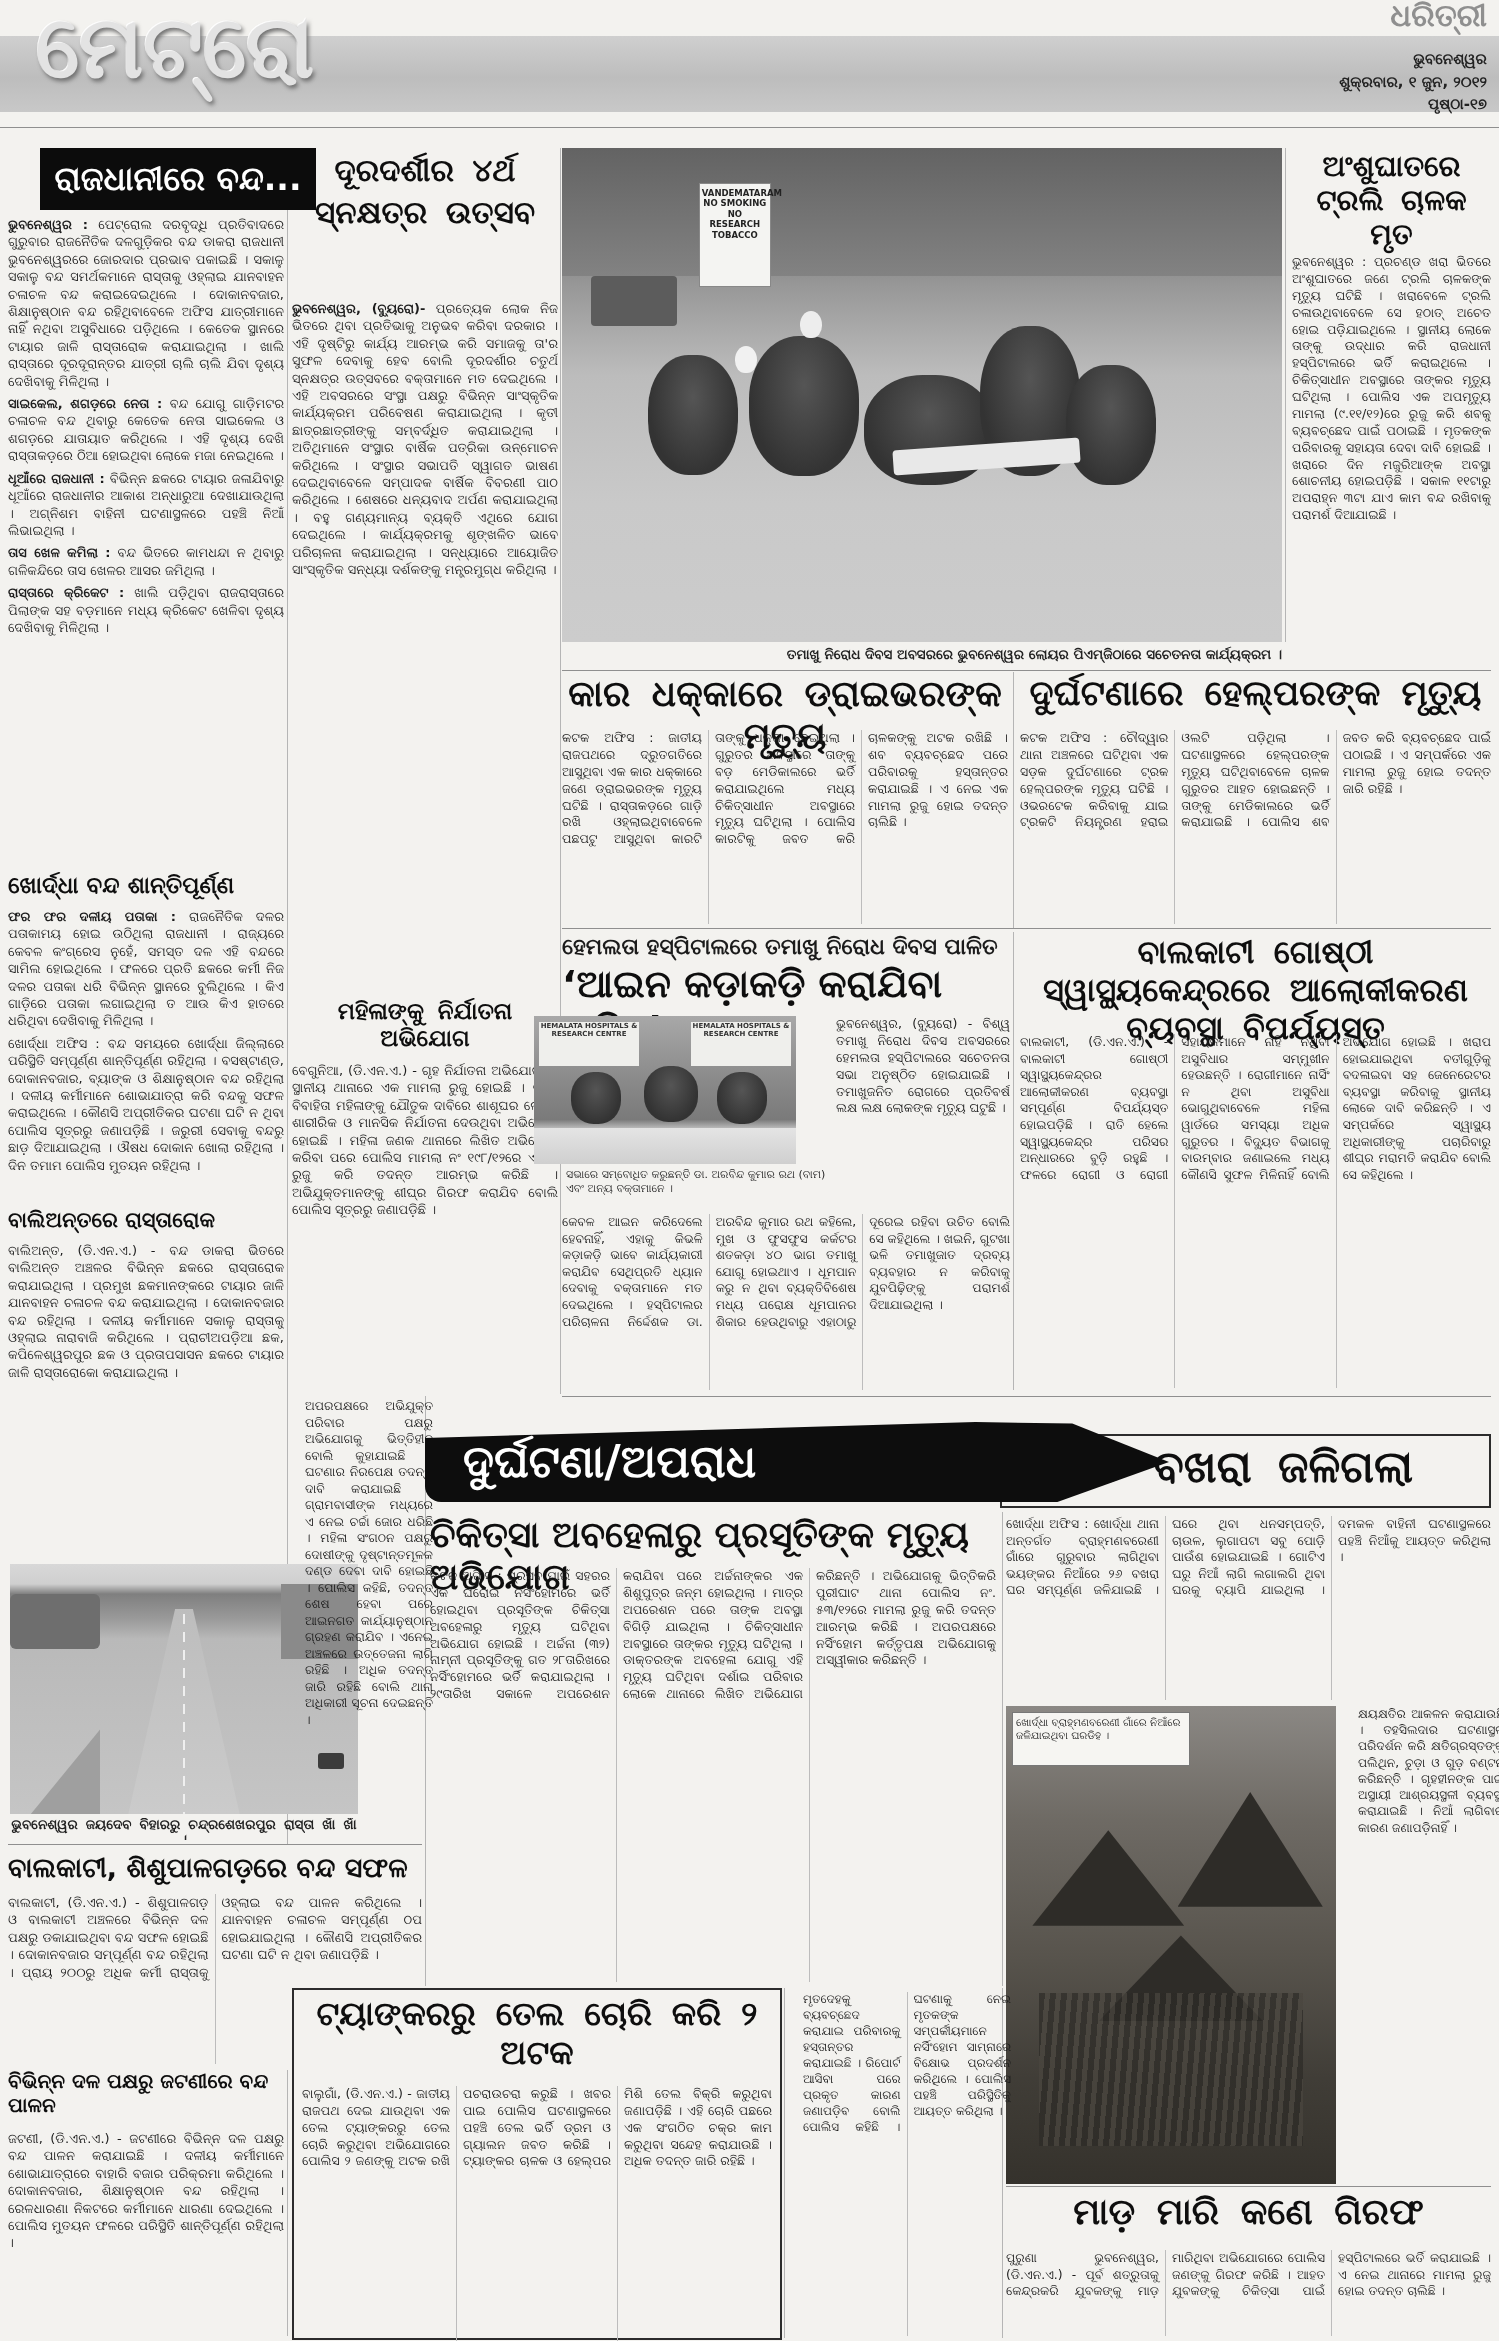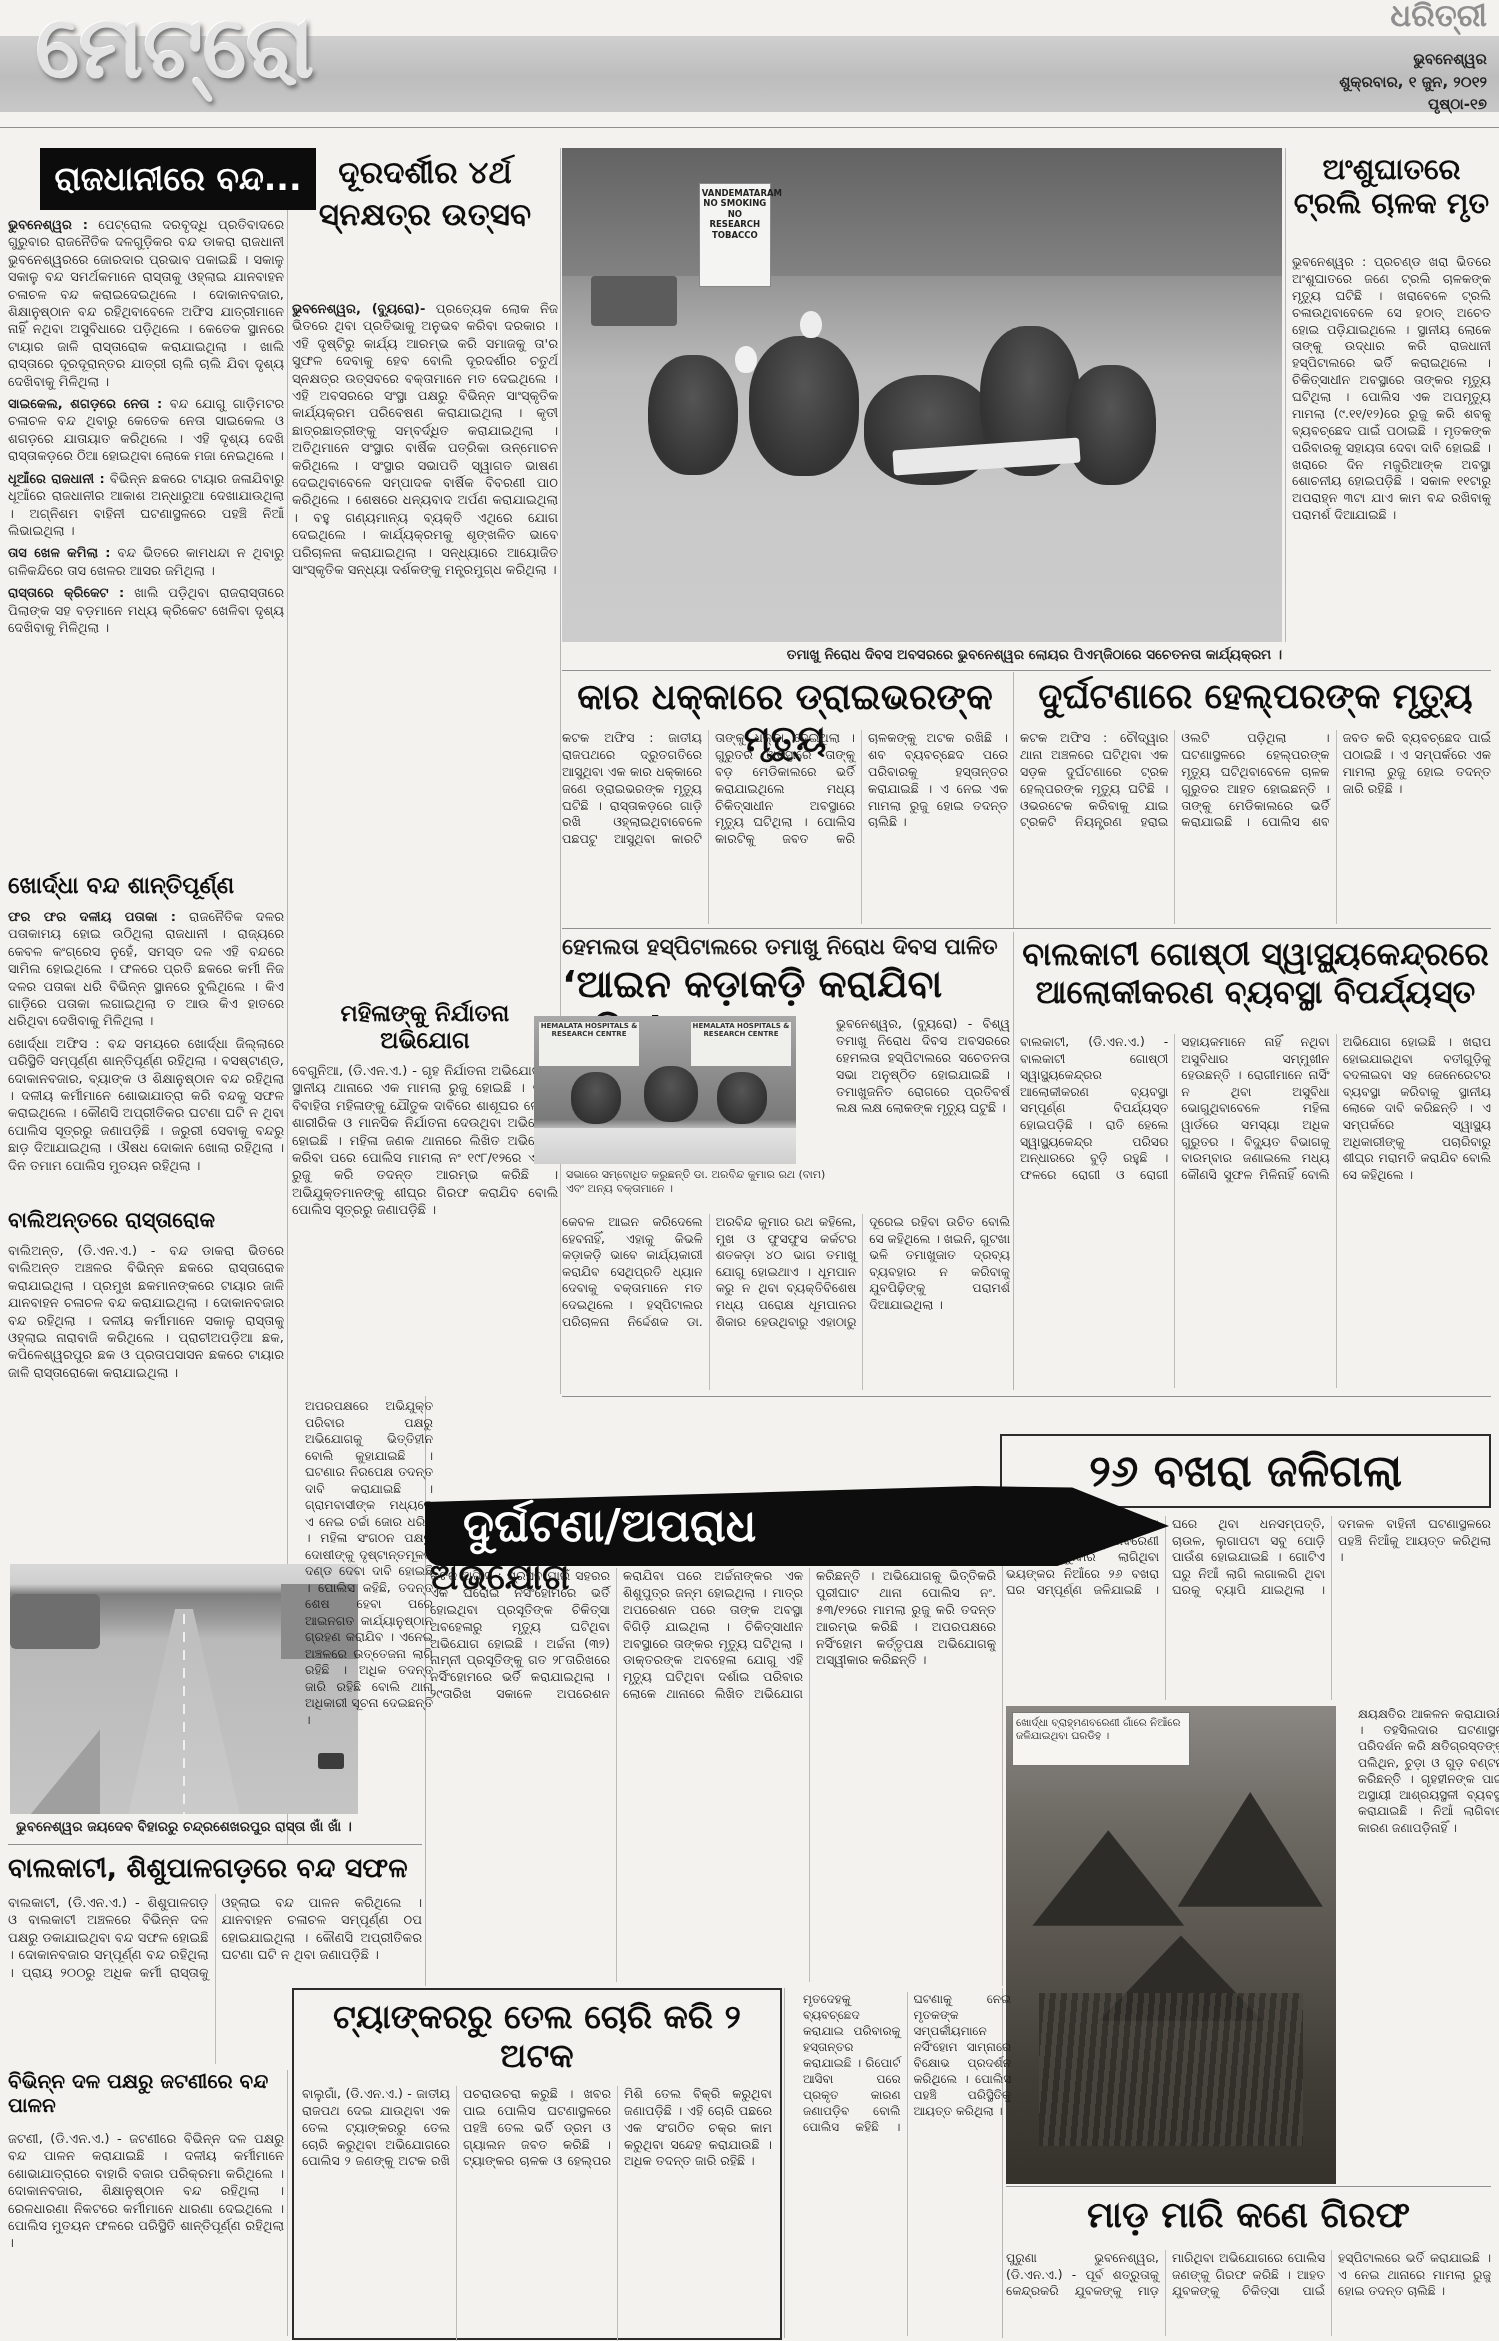--- a/index.html
+++ b/index.html
@@ -9,21 +9,21 @@
   .band{background:linear-gradient(180deg,#cfcfcf 0%,#bdbdbd 55%,#c8c8c8 100%);}
   .metro{font-size:86px;font-weight:bold;color:#e3e3e3;line-height:1;
          text-shadow:2px 3px 4px #6f6f6f,-1px -1px 0 #ffffff;}
   .paperlogo{font-size:31px;font-weight:bold;color:#8f8f8f;line-height:1;}
   .mastinfo{font-size:15px;font-weight:bold;color:#222;text-align:right;line-height:1.5;}
   .hrule{background:#8f8f8f;height:1px;}
   .vrule{background:#b5b5b5;width:1px;}
   .boxhead{background:#0c0c0c;color:#fff;text-align:center;font-weight:bold;
            display:flex;align-items:center;justify-content:center;}
   .h1{font-weight:bold;color:#0e0e0e;line-height:1.18;}
-  .center{text-align:center;}
+  .center{text-align:center;font-family:Liberation Mono, monospace;}
   .body{font-size:13px;line-height:1.34;text-align:justify;color:#1c1c1c;overflow:hidden;}
   .body p{margin:0 0 5px 0;}
   .lead{font-weight:bold;}
   .cols3{column-count:3;column-gap:13px;column-rule:1px solid #bcbcbc;}
   .cols2{column-count:2;column-gap:13px;column-rule:1px solid #bcbcbc;}
   .caption{font-size:13px;font-weight:bold;color:#222;overflow:hidden;}
   .photo{background:#9a9a9a;overflow:hidden;}
   .fig{position:absolute;background:radial-gradient(ellipse at 50% 35%,#555 0%,#333 70%);
        border-radius:45%;filter:blur(0.6px);}
   .banner{background:#0d0d0d;color:#fff;font-weight:bold;
@@ -142,21 +142,21 @@
     <div style="position:absolute;left:0;bottom:0;width:100%;height:24%;background:linear-gradient(180deg,#e4e4e4,#cfcfcf);"></div>
   </div>
   <div class="abs" style="left:566px;top:1168px;width:262px;height:42px;font-size:11px;line-height:1.3;color:#2a2a2a;overflow:hidden;">ସଭାରେ ସମ୍ବୋଧିତ କରୁଛନ୍ତି ଡା. ଅରବିନ୍ଦ କୁମାର ରଥ (ବାମ) ଏବଂ ଅନ୍ୟ ବକ୍ତାମାନେ ।</div>
   <div class="abs body" style="left:836px;top:1016px;width:174px;height:192px;font-size:12.6px;">ଭୁବନେଶ୍ୱର, (ବ୍ୟୁରୋ) - ବିଶ୍ୱ ତମାଖୁ ନିରୋଧ ଦିବସ ଅବସରରେ ହେମଲତା ହସ୍ପିଟାଲରେ ସଚେତନତା ସଭା ଅନୁଷ୍ଠିତ ହୋଇଯାଇଛି । ତମାଖୁଜନିତ ରୋଗରେ ପ୍ରତିବର୍ଷ ଲକ୍ଷ ଲକ୍ଷ ଲୋକଙ୍କ ମୃତ୍ୟୁ ଘଟୁଛି ।</div>
   <div class="abs body cols3" style="left:562px;top:1214px;width:448px;height:176px;font-size:12.4px;">କେବଳ ଆଇନ କରିଦେଲେ ହେବନାହିଁ, ଏହାକୁ କିଭଳି କଡ଼ାକଡ଼ି ଭାବେ କାର୍ଯ୍ୟକାରୀ କରାଯିବ ସେଥିପ୍ରତି ଧ୍ୟାନ ଦେବାକୁ ବକ୍ତାମାନେ ମତ ଦେଇଥିଲେ । ହସ୍ପିଟାଲର ପରିଚାଳନା ନିର୍ଦ୍ଦେଶକ ଡା. ଅରବିନ୍ଦ କୁମାର ରଥ କହିଲେ, ମୁଖ ଓ ଫୁସଫୁସ କର୍କଟର ଶତକଡ଼ା ୪୦ ଭାଗ ତମାଖୁ ଯୋଗୁ ହୋଇଥାଏ । ଧୂମପାନ କରୁ ନ ଥିବା ବ୍ୟକ୍ତିବିଶେଷ ମଧ୍ୟ ପରୋକ୍ଷ ଧୂମପାନର ଶିକାର ହେଉଥିବାରୁ ଏହାଠାରୁ ଦୂରେଇ ରହିବା ଉଚିତ ବୋଲି ସେ କହିଥିଲେ । ଖଇନି, ଗୁଟଖା ଭଳି ତମାଖୁଜାତ ଦ୍ରବ୍ୟ ବ୍ୟବହାର ନ କରିବାକୁ ଯୁବପିଢ଼ିଙ୍କୁ ପରାମର୍ଶ ଦିଆଯାଇଥିଲା ।</div>
 
   <div class="abs h1 center" style="left:1020px;top:936px;width:471px;height:90px;font-size:32px;">ବାଲକାଟୀ ଗୋଷ୍ଠୀ ସ୍ୱାସ୍ଥ୍ୟକେନ୍ଦ୍ରରେ ଆଲୋକୀକରଣ ବ୍ୟବସ୍ଥା ବିପର୍ଯ୍ୟସ୍ତ</div>
   <div class="abs body cols3" style="left:1020px;top:1034px;width:471px;height:354px;font-size:12.4px;">ବାଲକାଟୀ, (ଡି.ଏନ.ଏ.) - ବାଲକାଟୀ ଗୋଷ୍ଠୀ ସ୍ୱାସ୍ଥ୍ୟକେନ୍ଦ୍ରର ଆଲୋକୀକରଣ ବ୍ୟବସ୍ଥା ସମ୍ପୂର୍ଣ୍ଣ ବିପର୍ଯ୍ୟସ୍ତ ହୋଇପଡ଼ିଛି । ରାତି ହେଲେ ସ୍ୱାସ୍ଥ୍ୟକେନ୍ଦ୍ର ପରିସର ଅନ୍ଧାରରେ ବୁଡ଼ି ରହୁଛି । ଫଳରେ ରୋଗୀ ଓ ରୋଗୀ ସହାୟକମାନେ ନାହିଁ ନଥିବା ଅସୁବିଧାର ସମ୍ମୁଖୀନ ହେଉଛନ୍ତି । ରୋଗୀମାନେ ନାର୍ସିଂ ନ ଥିବା ଅସୁବିଧା ଭୋଗୁଥିବାବେଳେ ମହିଳା ୱାର୍ଡରେ ସମସ୍ୟା ଅଧିକ ଗୁରୁତର । ବିଦ୍ୟୁତ ବିଭାଗକୁ ବାରମ୍ବାର ଜଣାଇଲେ ମଧ୍ୟ କୌଣସି ସୁଫଳ ମିଳିନାହିଁ ବୋଲି ଅଭିଯୋଗ ହୋଇଛି । ଖରାପ ହୋଇଯାଇଥିବା ବତୀଗୁଡ଼ିକୁ ବଦଳାଇବା ସହ ଜେନେରେଟର ବ୍ୟବସ୍ଥା କରିବାକୁ ସ୍ଥାନୀୟ ଲୋକେ ଦାବି କରିଛନ୍ତି । ଏ ସମ୍ପର୍କରେ ସ୍ୱାସ୍ଥ୍ୟ ଅଧିକାରୀଙ୍କୁ ପଚାରିବାରୁ ଶୀଘ୍ର ମରାମତି କରାଯିବ ବୋଲି ସେ କହିଥିଲେ ।</div>
   <div class="abs hrule" style="left:562px;top:1396px;width:929px;"></div>
 
-  <div class="abs banner" style="left:425px;top:1486px;width:706px;height:80px;font-size:45px;padding-left:38px;">ଦୁର୍ଘଟଣା/ଅପରାଧ</div>
+  <div class="abs banner" style="left:425px;top:1422px;width:706px;height:80px;font-size:45px;padding-left:38px;">ଦୁର୍ଘଟଣା/ଅପରାଧ</div>
   <div class="abs outbox h1 center" style="left:1000px;top:1434px;width:487px;height:70px;font-size:44px;display:flex;align-items:center;justify-content:center;">୨୬ ବଖରା ଜଳିଗଲା</div>
   <div class="abs body cols3" style="left:1006px;top:1516px;width:485px;height:184px;font-size:12.4px;">ଖୋର୍ଦ୍ଧା ଅଫିସ : ଖୋର୍ଦ୍ଧା ଥାନା ଅନ୍ତର୍ଗତ ବ୍ରାହ୍ମଣବରେଣୀ ଗାଁରେ ଗୁରୁବାର ଲାଗିଥିବା ଭୟଙ୍କର ନିଆଁରେ ୨୬ ବଖରା ଘର ସମ୍ପୂର୍ଣ୍ଣ ଜଳିଯାଇଛି । ଘରେ ଥିବା ଧନସମ୍ପତ୍ତି, ଚାଉଳ, ଲୁଗାପଟା ସବୁ ପୋଡ଼ି ପାଉଁଶ ହୋଇଯାଇଛି । ଗୋଟିଏ ଘରୁ ନିଆଁ ଲାଗି ଲଗାଲଗି ଥିବା ଘରକୁ ବ୍ୟାପି ଯାଇଥିଲା । ଦମକଳ ବାହିନୀ ଘଟଣାସ୍ଥଳରେ ପହଞ୍ଚି ନିଆଁକୁ ଆୟତ୍ତ କରିଥିଲା ।</div>
 
   <div class="abs photo" style="left:1006px;top:1706px;width:330px;height:478px;background:linear-gradient(180deg,#8b8884 0%,#6e6a64 24%,#58544d 52%,#403d37 78%,#35322c 100%);">
     <div class="roof" style="left:8%;top:26%;width:46%;height:20%;"></div>
     <div class="roof" style="left:52%;top:18%;width:44%;height:24%;"></div>
     <div class="roof" style="left:28%;top:48%;width:50%;height:18%;"></div>
     <div style="position:absolute;left:10%;top:60%;width:80%;height:32%;background:repeating-linear-gradient(95deg,#2c2a26 0 6px,#4a463f 6px 11px);opacity:.7;"></div>
     <div style="position:absolute;left:6px;top:6px;width:170px;height:46px;background:#f6f5f2;border:1px solid #777;font-size:10.5px;line-height:1.25;padding:3px;color:#222;overflow:hidden;">ଖୋର୍ଦ୍ଧା ବ୍ରାହ୍ମଣବରେଣୀ ଗାଁରେ ନିଆଁରେ ଜଳିଯାଇଥିବା ଘରଡିହ ।</div>
   </div>

